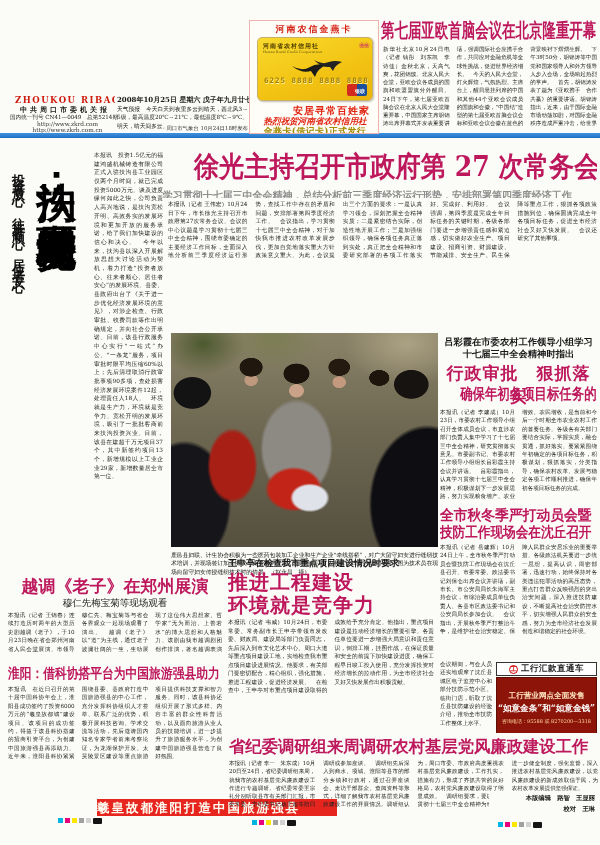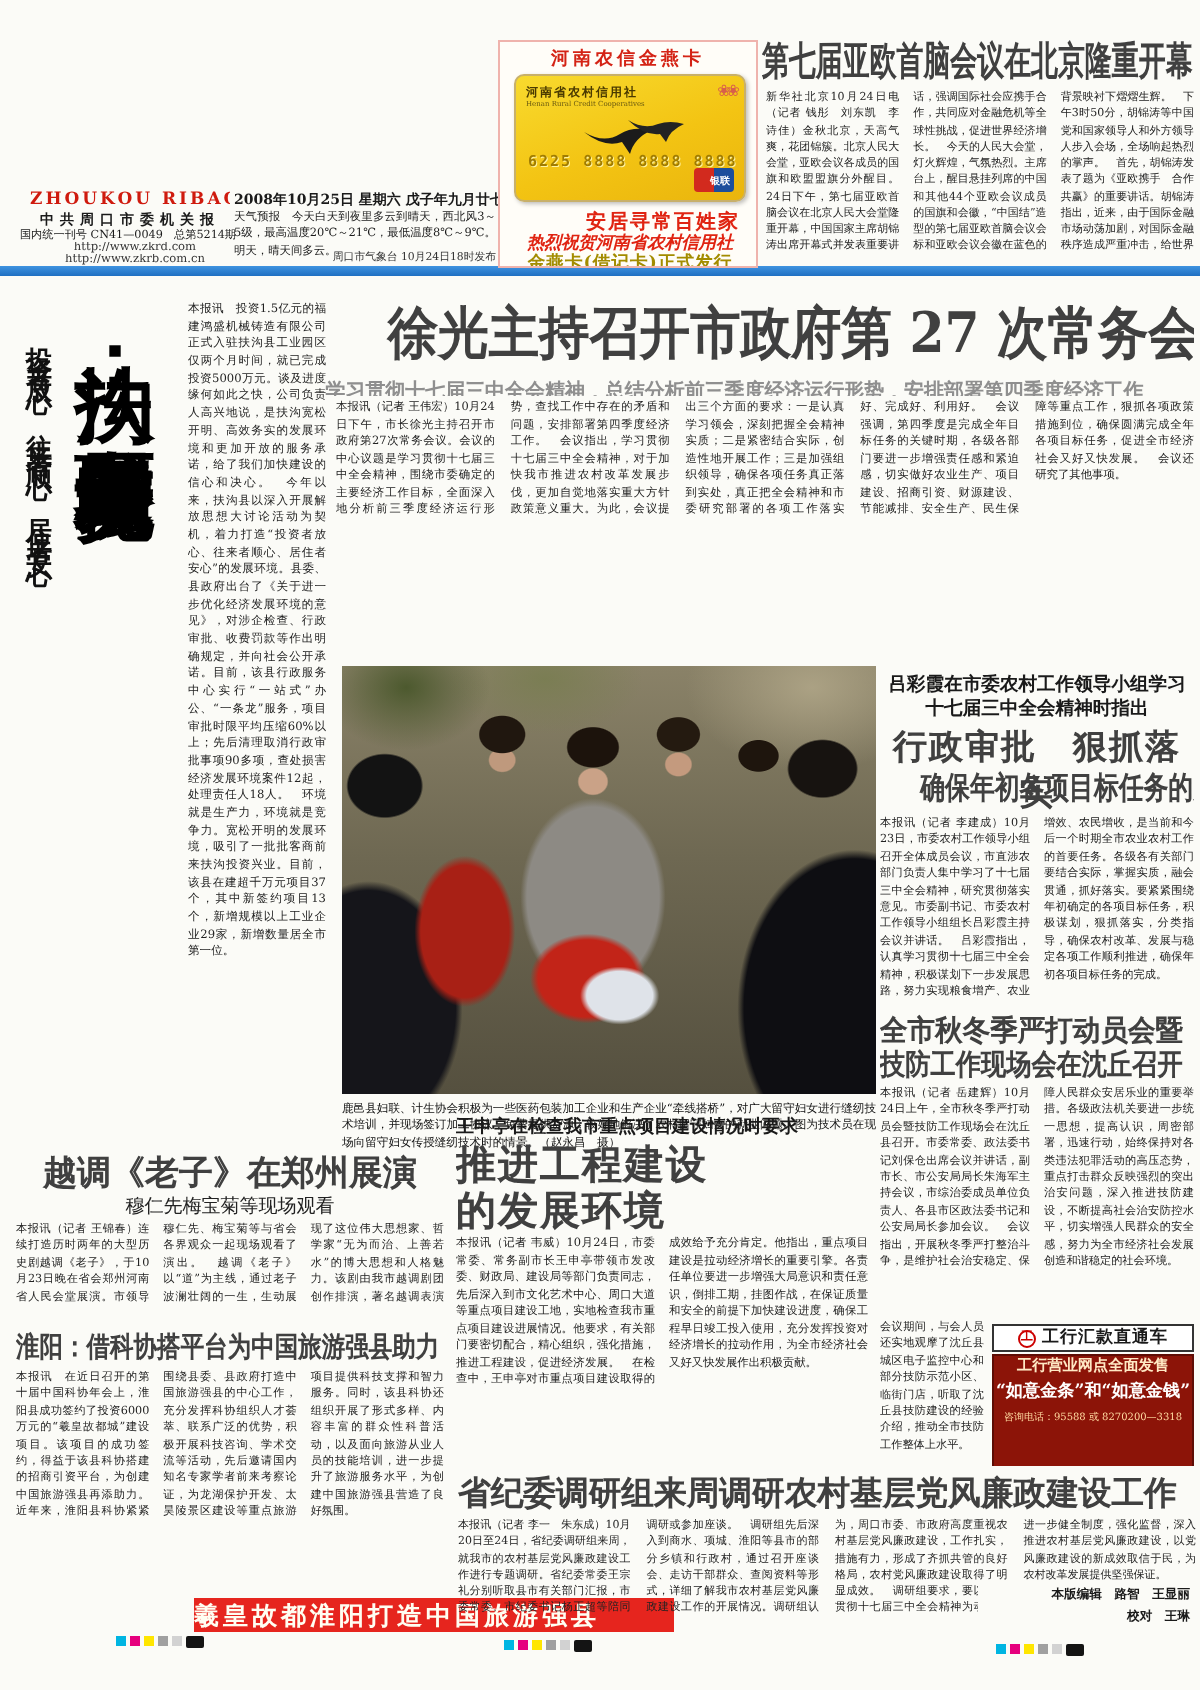--- a/index.html
+++ b/index.html
@@ -5,21 +5,21 @@
   *{margin:0;padding:0;box-sizing:border-box}
   html,body{background:#e9e9e6}
   #page{position:relative;width:600px;height:845px;margin:0 auto;background:#fbfbf7;
         font-family:"DejaVu Serif","Liberation Serif",serif;color:#1a1a1a;overflow:hidden}
   .abs{position:absolute;overflow:hidden}
   .bt{font-size:6px;line-height:1.5;text-align:justify;color:#222}
   .cols2{column-count:2;column-gap:7px}
   .cols3{column-count:3;column-gap:7px}
   .cols4{column-count:4;column-gap:8px}
   .cols5{column-count:5;column-gap:8px}
-  .hl{font-weight:bold;color:#404040}
+  .hl{font-weight:bold;color:#be185d}
   .sx{display:inline-block;white-space:nowrap;transform-origin:0 50%}
   .sxc{display:inline-block;white-space:nowrap;transform-origin:50% 50%}
   
   .brand{left:26px;top:19px;width:232px;height:76px;font-size:56px;line-height:1.15;font-weight:bold;
          color:#cf1a0e;letter-spacing:0;font-family:"DejaVu Serif",serif;white-space:nowrap}
   .brand-en{left:15px;top:95px;width:100px;font-size:8.5px;font-weight:bold;color:#cf1a0e;letter-spacing:1.5px;white-space:nowrap}
   .brand-org{left:15px;top:105px;width:100px;font-size:7px;font-weight:bold;letter-spacing:3px;text-align:center}
   .brand-issue{left:8px;top:114px;width:112px;font-size:5.6px;text-align:center}
   .brand-url{left:20px;width:95px;font-size:5.8px;text-align:center;color:#333}
   .dateline{left:117px;top:95px;width:132px;font-size:7px;font-weight:bold;white-space:nowrap}
@@ -98,21 +98,21 @@
   .yd-h2{left:440px;top:522px;width:157px}
   .yd-h2 span{font-size:14.5px;font-weight:bold;transform:scaleX(.87)}
   .yd-b{left:440px;top:543px;width:157px;height:114px;font-size:5.6px}
   .yd-bx{left:440px;top:660px;width:52px;height:72px;font-size:5.6px}
   
   .icbc{left:496px;top:662px;width:101px;height:71px}
   .icbc-head{display:flex;align-items:center;justify-content:center;gap:3px;border:1px solid #333;height:14px;background:#fff}
   .icbc-logo{display:inline-flex;align-items:center;justify-content:center;width:9px;height:9px;border:1px solid #c00;
              border-radius:50%;color:#c00;font-size:6px;font-weight:bold;line-height:1}
   .icbc-head b{font-size:8.5px;letter-spacing:0.5px}
-  .icbc-box{margin-top:1px;height:64px;background:#8c1408;border:1px solid #5e0c04;text-align:center;padding-top:0}
+  .icbc-box{margin-top:1px;height:64px;background:#8c1408;border:1px solid #5e0c04;text-align:center;padding-top:13px}
   .icbc-l1{font-size:7.6px;font-weight:bold;color:#ffe9c4}
   .icbc-l2{font-size:8.6px;font-weight:bold;color:#fff;margin-top:2px}
   .icbc-l3{font-size:5px;color:#ffd9a0;margin-top:3px}
   
   .ydo-h{left:8px;top:575px;width:214px;text-align:center;font-size:17px;font-weight:bold}
   .ydo-sub{left:8px;top:597px;width:214px;text-align:center;font-size:9.5px;font-weight:normal;color:#222}
   .ydo-b{left:8px;top:611px;width:214px;height:49px;font-size:5.6px}
   
   .hy-h{left:8px;top:663px;width:214px}
   .hy-h span{font-size:14px;font-weight:bold;transform:scaleX(.84)}
@@ -215,21 +215,21 @@
   <div class="abs ydo-h hl">越调《老子》在郑州展演</div>
   <div class="abs ydo-sub">穆仁先梅宝菊等现场观看</div>
   <div class="abs ydo-b bt cols3">本报讯（记者 王锦春）连续打造历时两年的大型历史剧越调《老子》，于10月23日晚在省会郑州河南省人民会堂展演。市领导穆仁先、梅宝菊等与省会各界观众一起现场观看了演出。　越调《老子》以“道”为主线，通过老子波澜壮阔的一生，生动展现了这位伟大思想家、哲学家“无为而治、上善若水”的博大思想和人格魅力。该剧由我市越调剧团创作排演，著名越调表演艺术家申小梅领衔主演，唱腔优美，场面恢宏，演出中掌声不断，受到省会专家和观众的高度评价。</div>
 
   <div class="abs hy-h hl"><span class="sx">淮阳：借科协搭平台为中国旅游强县助力</span></div>
   <div class="abs hy-b bt cols3">本报讯　在近日召开的第十届中国科协年会上，淮阳县成功签约了投资6000万元的“羲皇故都城”建设项目。该项目的成功签约，得益于该县科协搭建的招商引资平台，为创建中国旅游强县再添助力。　近年来，淮阳县科协紧紧围绕县委、县政府打造中国旅游强县的中心工作，充分发挥科协组织人才荟萃、联系广泛的优势，积极开展科技咨询、学术交流等活动，先后邀请国内知名专家学者前来考察论证，为龙湖保护开发、太昊陵景区建设等重点旅游项目提供科技支撑和智力服务。同时，该县科协还组织开展了形式多样、内容丰富的群众性科普活动，以及面向旅游从业人员的技能培训，进一步提升了旅游服务水平，为创建中国旅游强县营造了良好氛围。</div>
   <div class="abs banner">羲皇故都淮阳打造中国旅游强县</div>
 
   <div class="abs tj-k">王申亭在检查我市重点项目建设情况时要求</div>
   <div class="abs tj-h1 hl">推进工程建设</div>
-  <div class="abs tj-h2 hl">的发展环境</div>
+  <div class="abs tj-h2 hl">环境就是竞争力</div>
   <div class="abs tj-b bt cols2">本报讯（记者 韦威）10月24日，市委常委、常务副市长王申亭带领市发改委、财政局、建设局等部门负责同志，先后深入到市文化艺术中心、周口大道等重点项目建设工地，实地检查我市重点项目建设进展情况。他要求，有关部门要密切配合，精心组织，强化措施，推进工程建设，促进经济发展。　在检查中，王申亭对市重点项目建设取得的成效给予充分肯定。他指出，重点项目建设是拉动经济增长的重要引擎。各责任单位要进一步增强大局意识和责任意识，倒排工期，挂图作战，在保证质量和安全的前提下加快建设进度，确保工程早日竣工投入使用，充分发挥投资对经济增长的拉动作用，为全市经济社会又好又快发展作出积极贡献。</div>
 
   <div class="abs sj-h hl"><span class="sx">省纪委调研组来周调研农村基层党风廉政建设工作</span></div>
   <div class="abs sj-b bt cols4">本报讯（记者 李一　朱东成）10月20日至24日，省纪委调研组来周，就我市的农村基层党风廉政建设工作进行专题调研。省纪委常委王宗礼分别听取县市有关部门汇报，市委常委、市纪委书记杨正超等陪同调研或参加座谈。　调研组先后深入到商水、项城、淮阳等县市的部分乡镇和行政村，通过召开座谈会、走访干部群众、查阅资料等形式，详细了解我市农村基层党风廉政建设工作的开展情况。调研组认为，周口市委、市政府高度重视农村基层党风廉政建设，工作扎实，措施有力，形成了齐抓共管的良好格局，农村党风廉政建设取得了明显成效。　调研组要求，要以学习贯彻十七届三中全会精神为动力，进一步健全制度，强化监督，深入推进农村基层党风廉政建设，以党风廉政建设的新成效取信于民，为农村改革发展提供坚强保证。</div>
   <div class="abs editors">
     <div>本版编辑　路智　王显丽</div>
     <div>校对　王琳</div>
   </div>
 
   <div class="abs regs" style="left:58px;top:817px">

